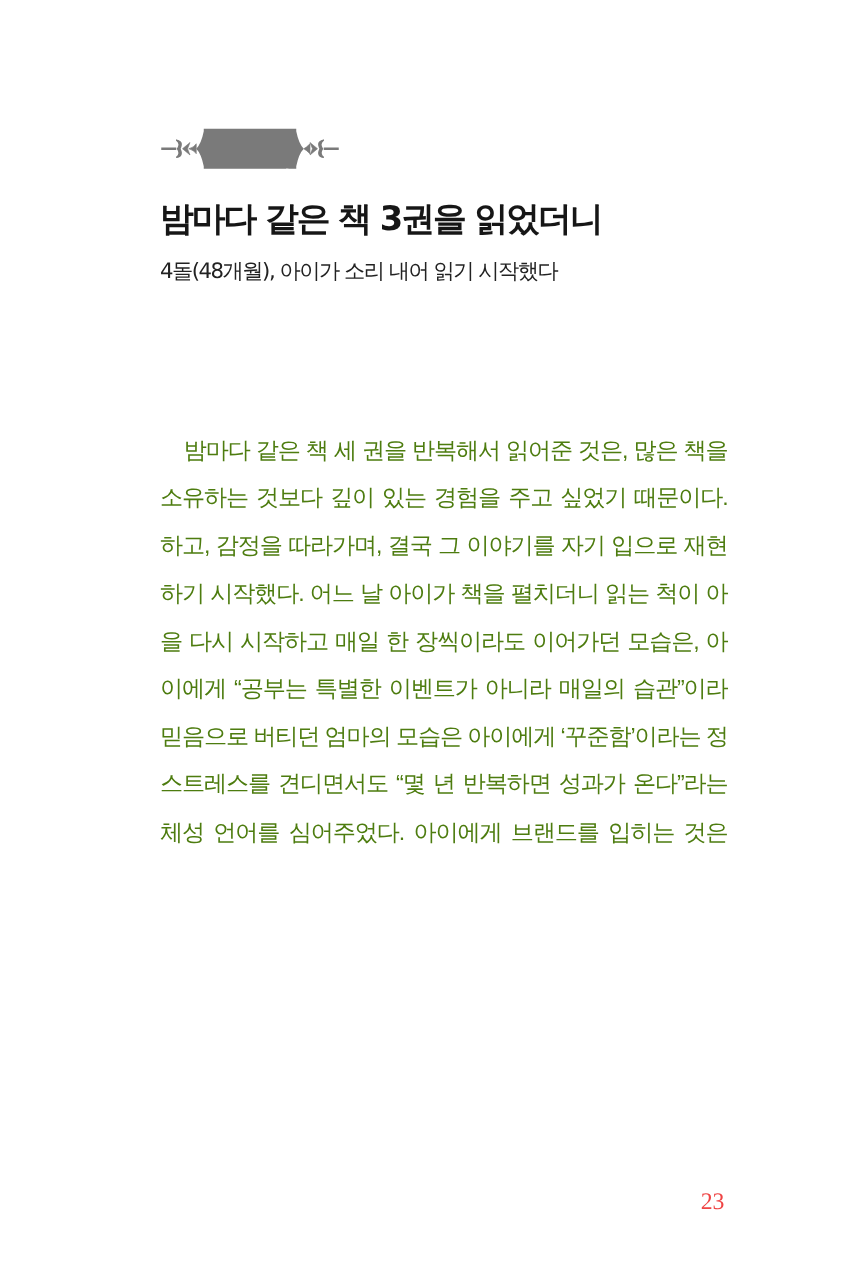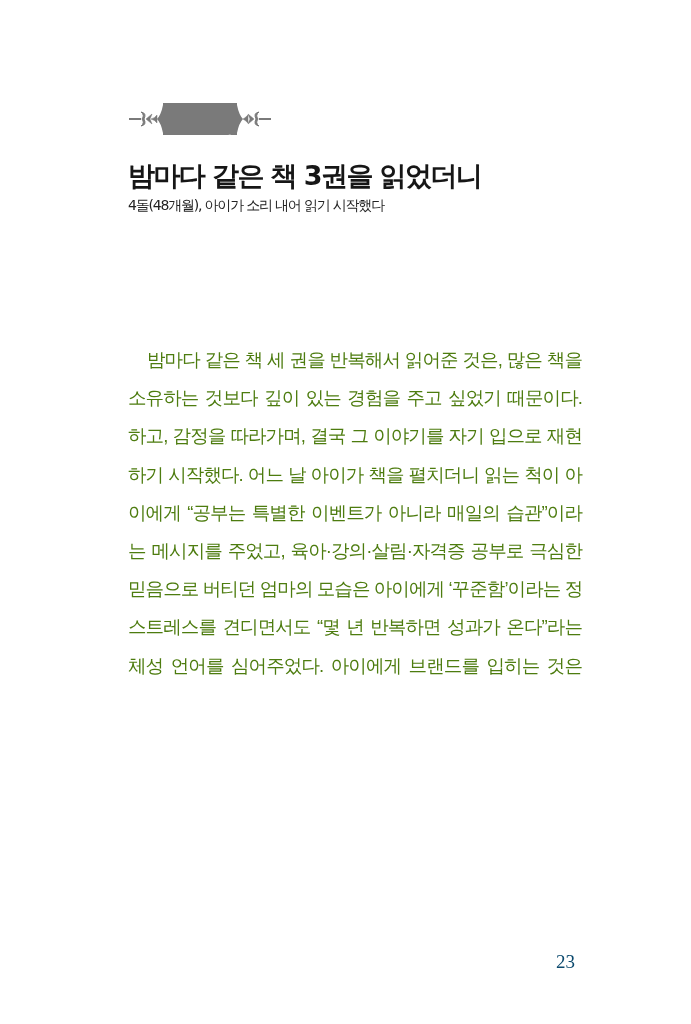--- a/index.html
+++ b/index.html
@@ -49,25 +49,25 @@
     font-weight: bold;
     font-size: 27px;
     line-height: 36px;
     letter-spacing: -1.6px;
     color: #161616;
     white-space: nowrap;
   }
   .chapter-subtitle {
     position: absolute;
     left: 128px;
-    top: 191px;
+    top: 203px;
     margin: 0;
     font-family: "DejaVu Sans", sans-serif;
     font-weight: normal;
-    font-size: 14px;
+    font-size: 17px;
     line-height: 28px;
     letter-spacing: -1.2px;
     color: #222222;
     white-space: nowrap;
   }
   .body-text {
     position: absolute;
     left: 128px;
     top: 341px;
     width: 454px;
@@ -88,25 +88,25 @@
     padding-left: 19px;
   }
   .body-line.last {
     text-align-last: left;
   }
   .page-number {
     position: absolute;
     left: 556px;
     top: 950px;
     width: 28px;
-    text-align: left;
+    text-align: center;
     font-family: "Liberation Serif", serif;
     font-size: 19px;
     line-height: 24px;
-    color: #0c4a6e;
+    color: #ef4444;
   }
 </style>
 </head>
 <body>
 
 <div class="chapter-banner">
   <svg width="146" height="36" viewBox="0 0 146 36">
 
     <g fill="#7a7a7a" stroke="#7a7a7a">
       <line x1="2" y1="18" x2="14" y2="18" stroke-width="2"></line>
@@ -128,20 +128,20 @@
 </div>
 
 <h1 class="chapter-title">밤마다 같은 책 3권을 읽었더니</h1>
 <h2 class="chapter-subtitle">4돌(48개월), 아이가 소리 내어 읽기 시작했다</h2>
 
 <div class="body-text">
   <span class="body-line indent">밤마다 같은 책 세 권을 반복해서 읽어준 것은, 많은 책을</span>
   <span class="body-line">소유하는 것보다 깊이 있는 경험을 주고 싶었기 때문이다.</span>
   <span class="body-line">하고, 감정을 따라가며, 결국 그 이야기를 자기 입으로 재현</span>
   <span class="body-line">하기 시작했다. 어느 날 아이가 책을 펼치더니 읽는 척이 아</span>
+  <span class="body-line">을 다시 시작하고 매일 한 장씩이라도 이어가던 모습은, 아</span>
   <span class="body-line">이에게 “공부는 특별한 이벤트가 아니라 매일의 습관”이라</span>
-  <span class="body-line">는 메시지를 주었고, 육아·강의·살림·자격증 공부로 극심한</span>
   <span class="body-line">믿음으로 버티던 엄마의 모습은 아이에게 ‘꾸준함’이라는 정</span>
   <span class="body-line">스트레스를 견디면서도 “몇 년 반복하면 성과가 온다”라는</span>
   <span class="body-line">체성 언어를 심어주었다. 아이에게 브랜드를 입히는 것은</span>
 </div>
 
 <div class="page-number">23</div>
 
 </body></html>

